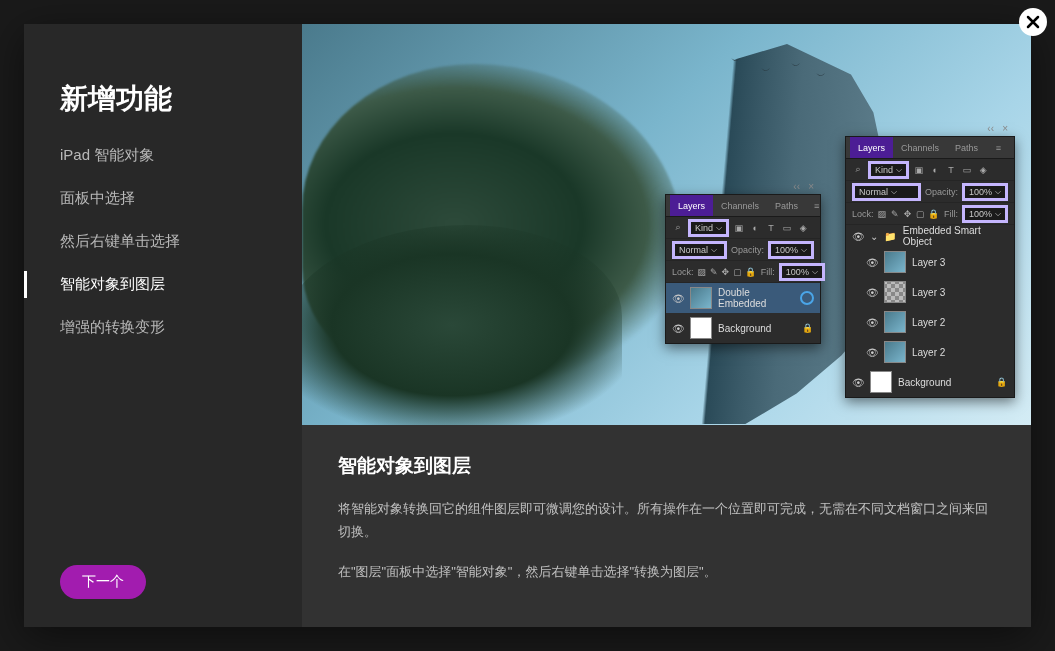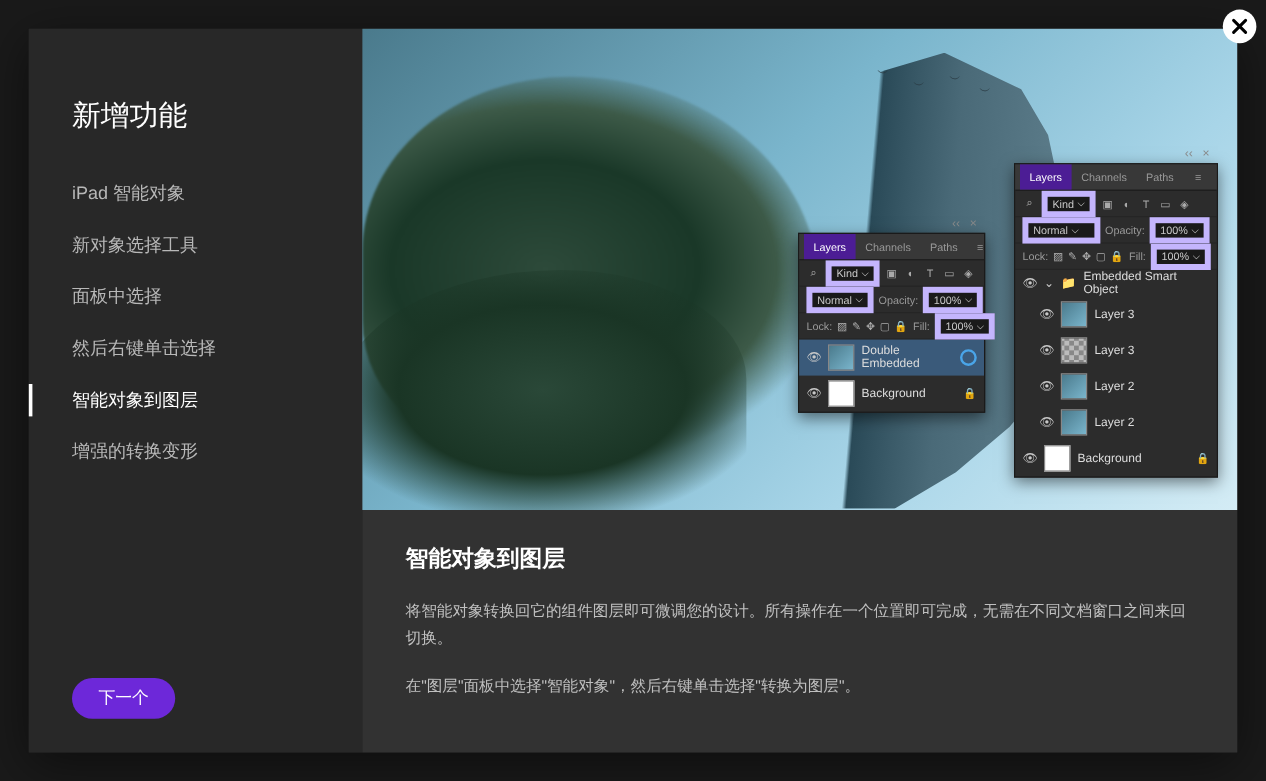--- a/index.html
+++ b/index.html
@@ -1,45 +1,45 @@
 <!DOCTYPE html>
 <html><head>
 <meta charset="utf-8">
 <style>
 *{margin:0;padding:0;box-sizing:border-box;font-family:-apple-system,"Segoe UI","Microsoft YaHei",sans-serif}
 body{background:#1a1a1a;width:1055px;height:651px;overflow:hidden;position:relative}
 .modal{position:absolute;left:24px;top:24px;right:24px;bottom:24px;background:#282828;display:flex;box-shadow:0 10px 40px rgba(0,0,0,.5)}
 .close-btn{position:absolute;top:8px;right:8px;width:28px;height:28px;background:#fff;border-radius:50%;display:flex;align-items:center;justify-content:center;cursor:pointer;z-index:100}
 .close-btn svg{width:14px;height:14px}
 .sidebar{width:278px;background:#282828;padding:56px 0 28px 36px;display:flex;flex-direction:column;position:relative}
-.sidebar h1{color:#fff;font-size:24px;font-weight:400;margin-bottom:28px}
+.sidebar h1{color:#fff;font-size:28px;font-weight:700;margin-bottom:16px}
 .nav{list-style:none}
 .nav li{color:#b8b8b8;font-size:15px;padding:12px 0;cursor:pointer;position:relative}
 .nav li.active{color:#fff;font-weight:500}
 .nav li.active::before{content:"";position:absolute;left:-36px;top:8px;bottom:8px;width:3px;background:#fff}
-.next-btn{position:absolute;bottom:28px;left:36px;background:#6d28d9;color:#fff;border:none;padding:8px 22px;border-radius:18px;font-size:14px;cursor:pointer}
+.next-btn{position:absolute;bottom:28px;left:36px;background:#a21caf;color:#fff;border:none;padding:8px 22px;border-radius:18px;font-size:14px;cursor:pointer}
 .main{flex:1;display:flex;flex-direction:column;background:#323232}
 .hero{height:404px;position:relative;background:linear-gradient(135deg,#4a7a8c 0%,#7ab5cc 40%,#a8d5e8 70%,#d4ecf5 100%);overflow:hidden}
 .silhouette{position:absolute;left:0;top:0;width:100%;height:100%}
 .foliage{position:absolute;left:0;top:40px;width:380px;height:320px;background:radial-gradient(ellipse at 40% 50%,#2d4a3a 0%,#1a3828 40%,#3d5a48 60%,transparent 75%);border-radius:50% 60% 50% 40%;filter:blur(1px)}
 .foliage2{position:absolute;left:-20px;bottom:0;width:340px;height:200px;background:radial-gradient(ellipse,#2a4838 0%,#1a3525 50%,transparent 80%);border-radius:60% 50% 0 0}
 .water{position:absolute;left:80px;top:140px;width:260px;height:120px;background:radial-gradient(ellipse,#5aa5b8 0%,#3a8598 60%,transparent 90%);border-radius:50%;opacity:.8}
 .face{position:absolute;right:100px;top:20px;width:320px;height:380px;background:linear-gradient(95deg,transparent 0%,transparent 35%,#2a4a58 36%,#3a5a68 45%,#4a6a78 55%,#6a8a98 100%);clip-path:polygon(35% 5%,55% 0%,75% 8%,82% 18%,85% 30%,87% 42%,86% 50%,83% 55%,86% 62%,84% 68%,80% 74%,72% 82%,58% 92%,42% 100%,0% 100%,20% 70%,30% 40%,32% 15%)}
 .birds{position:absolute;right:180px;top:30px;width:120px;height:40px}
 .birds span{position:absolute;font-size:10px;color:#2a3a42}
 .birds span:nth-child(1){left:0;top:0}.birds span:nth-child(2){left:30px;top:10px}.birds span:nth-child(3){left:60px;top:5px}.birds span:nth-child(4){left:85px;top:15px}
 .panel{position:absolute;background:#2c2c2c;border:1px solid #1a1a1a;font-size:10px;color:#c8c8c8;box-shadow:0 4px 12px rgba(0,0,0,.5)}
 .panel-left{right:210px;top:170px;width:156px}
 .panel-right{right:16px;top:112px;width:170px}
 .panel-tabs{display:flex;background:#383838;border-bottom:1px solid #1a1a1a;height:22px;align-items:center;padding:0 4px}
 .panel-tabs span{padding:0 8px;font-size:9px;color:#999;cursor:pointer}
 .panel-tabs span.active{color:#fff;background:#4c1d95;height:100%;display:flex;align-items:center}
 .panel-tabs .dots{margin-left:auto;cursor:pointer;letter-spacing:1px}
 .panel-row{display:flex;align-items:center;padding:3px 6px;gap:4px;border-bottom:1px solid #252525;height:22px}
-.panel-row .sel{background:#1a1a1a;border:5px solid #c4b5fd;padding:1px 4px;font-size:9px;display:flex;align-items:center;gap:3px}
+.panel-row .sel{background:#1a1a1a;border:3px solid #c4b5fd;padding:1px 4px;font-size:9px;display:flex;align-items:center;gap:3px}
 .panel-row .sel::after{content:"⌵";font-size:8px}
 .panel-row .ico{width:12px;height:12px;display:inline-flex;align-items:center;justify-content:center;font-size:9px;color:#aaa}
 .panel-row .lbl{font-size:9px;color:#999}
 .layer{display:flex;align-items:center;padding:4px 6px;gap:6px;height:30px}
 .layer.sel-layer{background:#3a5a7a}
 .layer .eye{width:12px;font-size:10px;color:#c8c8c8;cursor:pointer}
 .layer .thumb{width:22px;height:22px;background:#666;border:1px solid #888;flex-shrink:0}
 .layer .thumb.white{background:#fff}
 .layer .thumb.check{background:repeating-conic-gradient(#888 0 25%,#bbb 0 50%) 50%/8px 8px}
 .layer .thumb.img{background:linear-gradient(135deg,#4a7a8c,#7ab5cc)}
@@ -59,21 +59,20 @@
   <svg viewBox="0 0 14 14">
       <path d="M2 2 L12 12 M12 2 L2 12" stroke="#000" stroke-width="2.5" stroke-linecap="round"></path>
     </svg>
 </div>
 
 <div class="modal">
   <aside class="sidebar">
     <h1>新增功能</h1>
     <ul class="nav">
       <li>iPad 智能对象</li>
-      <li>新对象选择工具</li>
       <li>面板中选择</li>
       <li>然后右键单击选择</li>
       <li class="active">智能对象到图层</li>
       <li>增强的转换变形</li>
     </ul>
     <button class="next-btn">下一个</button>
   </aside>
 
   <main class="main">
     <div class="hero">

